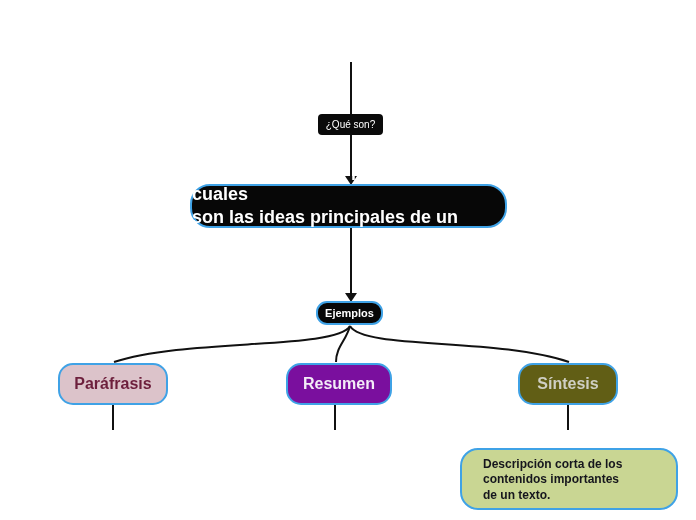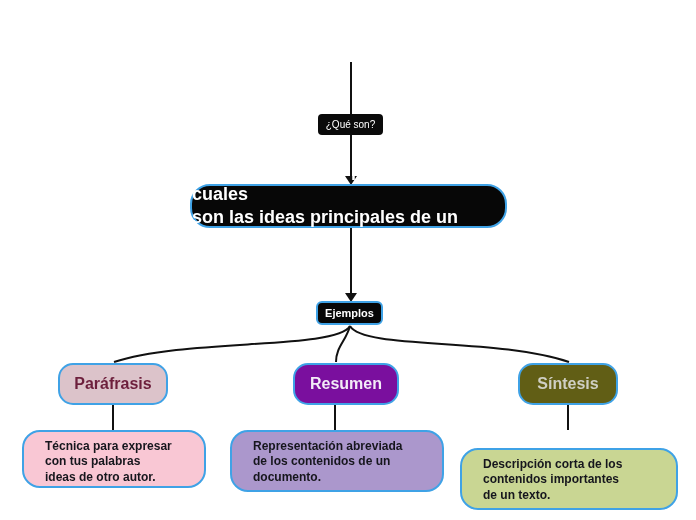--- a/index.html
+++ b/index.html
@@ -23,30 +23,30 @@
     color:#ffffff;font-size:10px;font-weight:400;
   }
   .definition-node{
     left:190px;top:184px;width:317px;height:44px;
     background:#070707;border:2px solid #3fa2e6;border-radius:20px;
     color:#ffffff;font-weight:bold;font-size:18px;
   }
   .definition-node .inner{white-space:pre-line;text-align:left;line-height:1.3;}
   .examples-node{
     left:316px;top:301px;width:67px;height:24px;
-    background:#070707;border:2px solid #3fa2e6;border-radius:6px;
+    background:#070707;border:2px solid #3fa2e6;border-radius:11px;
     color:#ffffff;font-weight:bold;font-size:11px;text-align:right;
   }
   .pill{
     top:363px;height:42px;
     border:2px solid #3fa2e6;border-radius:15px;
     font-weight:bold;font-size:16px;
   }
   .pill-parafrasis{left:58px;width:110px;}
-  .pill-resumen{left:293px;width:106px;}
+  .pill-resumen{left:286px;width:106px;}
   .pill-sintesis{left:518px;width:100px;}
   .desc-box{
     top:430px;
     border:2px solid #3fa2e6;border-radius:18px;
     font-weight:bold;font-size:12px;color:#16161d;
     align-items:flex-start;justify-content:flex-start;
     padding:7px 10px 7px 21px;
     line-height:1.28;
   }
   .desc-box .inner{white-space:pre-line;text-align:left;}
@@ -95,31 +95,21 @@
   </div>
 
   <div class="node pill pill-resumen" style="background-color: rgb(122, 15, 158);">
     <span style="color: rgb(243, 236, 247);">Resumen</span>
   </div>
 
   <div class="node pill pill-sintesis" style="background-color: rgb(97, 94, 21);">
     <span style="color: rgb(207, 207, 196);">Síntesis</span>
   </div>
 
-  <div class="node desc-box box-parafrasis" style="background-color: rgb(249, 199, 212);">
-    <div class="inner">Técnica para expresar
-con tus palabras
-ideas de otro autor.</div>
-  </div>
 
-  <div class="node desc-box box-resumen" style="background-color: rgb(171, 151, 204);">
-    <div class="inner">Representación abreviada
-de los contenidos de un
-documento.</div>
-  </div>
 
   <div class="node desc-box box-sintesis" style="background-color: rgb(201, 214, 147); margin-top: 18px;">
     <div class="inner">Descripción corta de los
 contenidos importantes
 de un texto.</div>
   </div>
 
 </div>
 
 </body></html>

